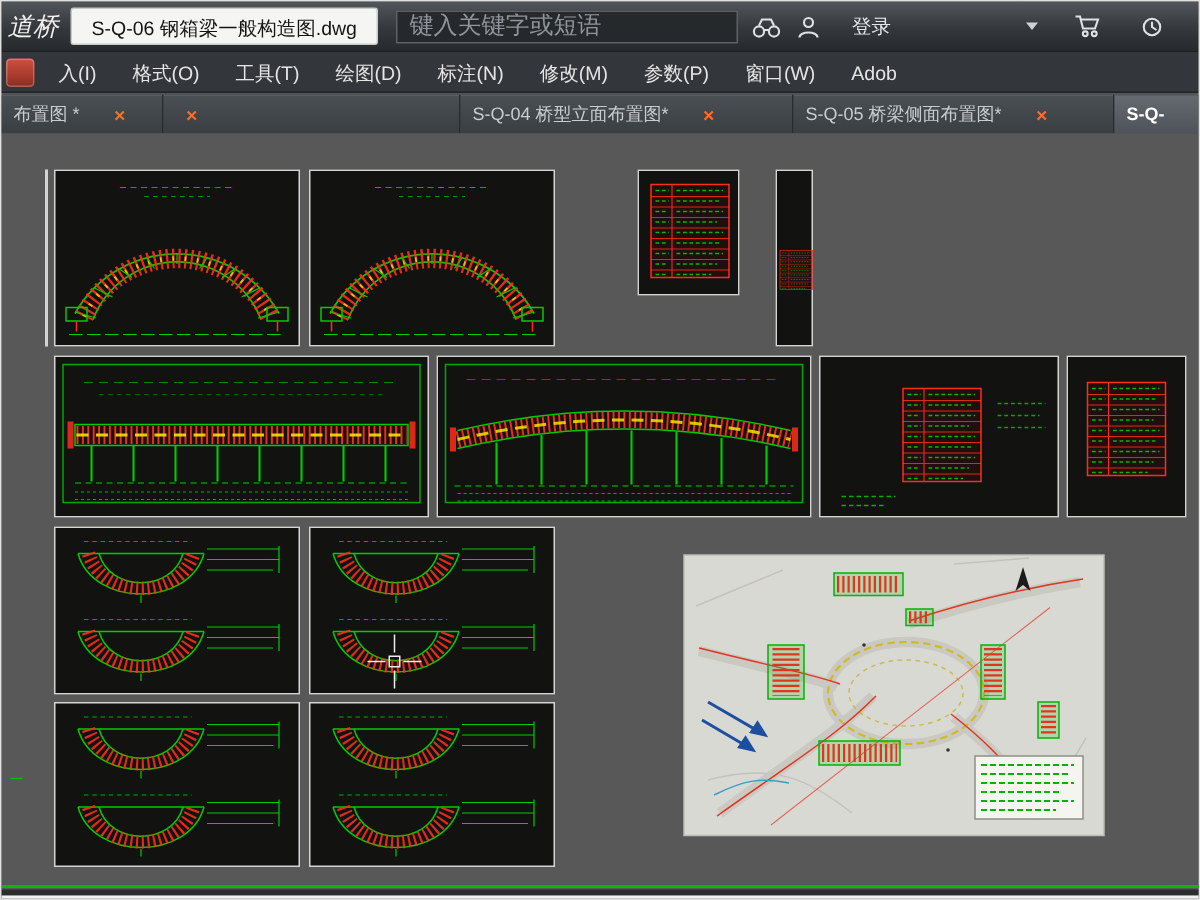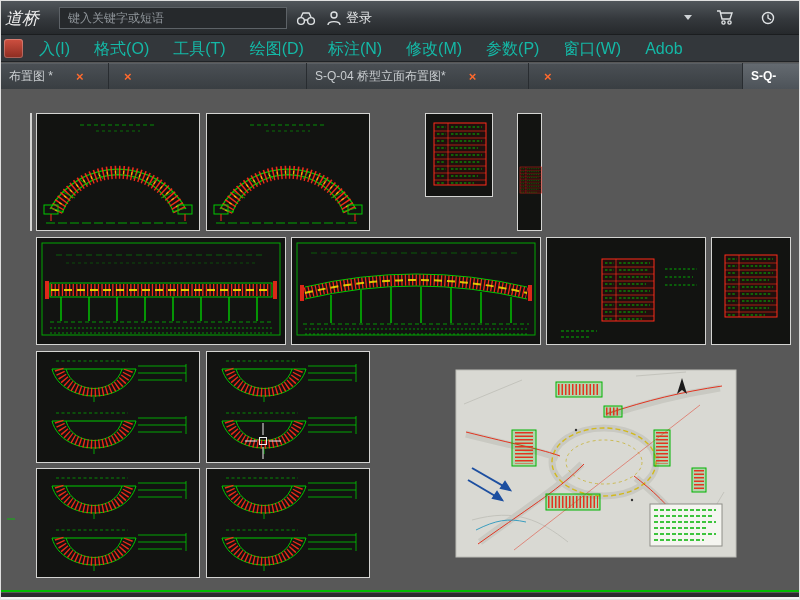--- a/index.html
+++ b/index.html
@@ -14,36 +14,36 @@
     border-bottom:1px solid #1b1d1f; display:flex; align-items:center; }
   .logo { width:46px; height:100%; overflow:hidden; color:#f0f0f0;
     font-family:"DejaVu Serif", serif; font-style:italic; font-weight:normal;
     font-size:17px; line-height:34px; padding-left:4px; white-space:nowrap; }
   .filebox { background:#f5f5f3; color:#141414; height:25px; line-height:25px;
     padding:0 13px; font-size:13px; border-radius:2px; white-space:nowrap;
     border:1px solid #c9c9c7; }
   .searchwrap { margin-left:12px; width:228px; height:22px; background:#26292c;
     border:1px solid #5d6267; display:flex; align-items:center; }
   .searchwrap input { flex:1; background:transparent; border:none; outline:none;
-    color:#e5e5e5; font-size:12px; padding:0 8px; font-family:inherit; }
+    color:#e5e5e5; font-size:16px; padding:0 8px; font-family:inherit; }
   .searchwrap input::placeholder { color:#8f959a; }
   .tb-icon { margin-left:8px; display:flex; align-items:center; }
-  .signin { margin-left:3px; color:#e6e8ea; font-size:13px; cursor:default;font-family:Liberation Serif, serif; }
+  .signin { margin-left:20px; color:#e6e8ea; font-size:13px; cursor:default;font-family:Liberation Serif, serif; }
   .tb-right { margin-left:auto; display:flex; align-items:center; gap:16px;
     padding-right:22px; }
   .caret { width:0; height:0; border-left:4px solid transparent;
     border-right:4px solid transparent; border-top:5px solid #cfd3d6; }
 
   
   .menubar { position:absolute; top:34px; left:0; width:100%; height:27px;
     background:#33373b; border-bottom:1px solid #202326; display:flex;
     align-items:center; white-space:nowrap; overflow:hidden; }
   .redtool { width:19px; height:19px; margin:0 4px 0 3px; border-radius:3px;
     background:linear-gradient(180deg,#cf5040,#8c2c21); box-shadow:inset 0 0 0 1px rgba(255,255,255,.25); }
-  .menubar .mi { padding:0 12px; font-size:16px; color:#14b8a6; line-height:27px; }
+  .menubar .mi { padding:0 12px; font-size:13px; color:#e5e5e5; line-height:27px; }
 
   
   .tabbar { position:absolute; top:62px; left:0; width:100%; height:26px;
     background:#3e4347; display:flex; overflow:hidden; }
   .tab { height:26px; display:flex; align-items:center; padding:0 8px;
     font-size:12px; color:#c9cdd0; white-space:nowrap; overflow:hidden;
     background:linear-gradient(180deg,#4b5055,#393e42);
     border-right:1px solid #282c30; box-shadow:inset 0 1px 0 #5a5f64;gap:16px; }
   .tab .x { margin-left:7px; color:#ff6a2e; font-weight:bold; font-size:13px; }
   .tab.active { background:linear-gradient(180deg,#656b71,#4d5359); color:#ffffff; }
@@ -65,20 +65,21 @@
   .bottomwhite { position:absolute; top:596px; left:0; width:800px; height:4px;
     background:#f2f2f2; }
 </style>
 </head>
 <body>
 
 <div id="app">
 
   <div class="titlebar">
     <div class="logo">道桥</div>
+    <div class="filebox">S-Q-06 钢箱梁一般构造图.dwg</div>
     <div class="searchwrap">
       <input type="text" placeholder="键入关键字或短语" style="">
     </div>
     <span class="tb-icon">
       <svg width="22" height="16" viewBox="0 0 22 16" fill="none" stroke="#dfe2e4" stroke-width="1.4">
         <circle cx="6" cy="11" r="3.4"></circle>
           <circle cx="16" cy="11" r="3.4"></circle>
         <path d="M6 7 L8 3 H14 L16 7 M9.5 10 h3"></path>
       </svg>
     </span>
@@ -126,20 +127,21 @@
       <span class="x">×</span>
     </div>
     <div class="tab t1">
       <span class="x">×</span>
     </div>
     <div class="tab t2">
       <span>S-Q-04 桥型立面布置图*</span>
       <span class="x">×</span>
     </div>
     <div class="tab t3">
+      <span>S-Q-05 桥梁侧面布置图*</span>
       <span class="x">×</span>
     </div>
     <div class="tab t4 active">
       <span>S-Q-</span>
     </div>
   </div>
 
   <div class="canvas">
 
     <div class="pframe" style="left:29px; top:24px; width:2px; height:118px;"></div>

